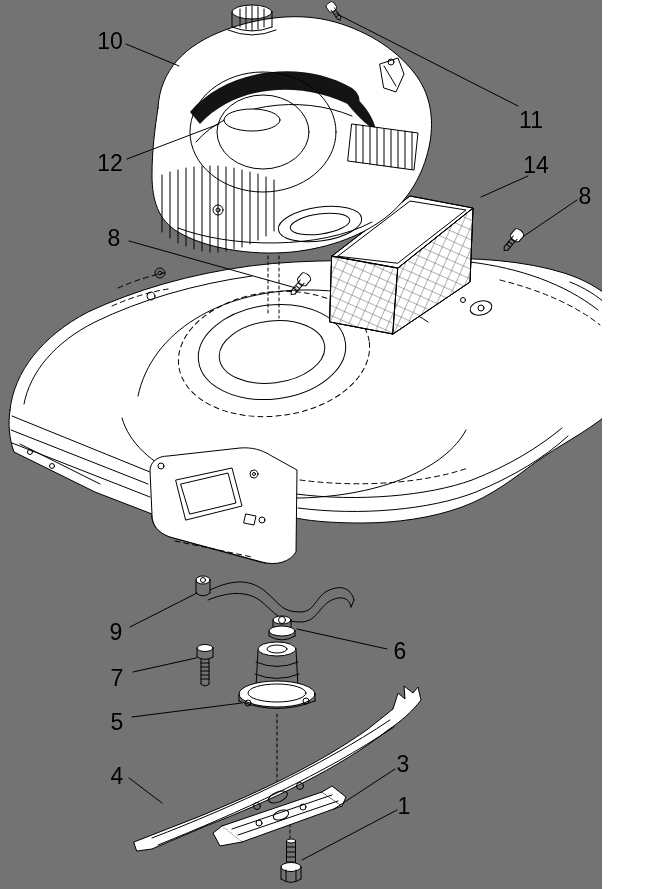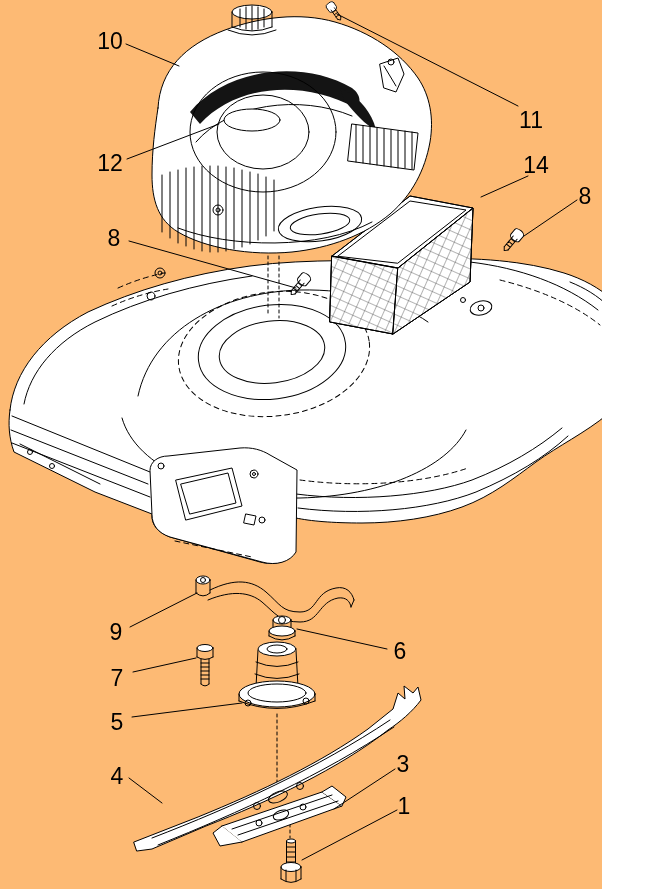--- a/index.html
+++ b/index.html
@@ -1,16 +1,16 @@
 <!DOCTYPE html>
 <html><head>
 <meta charset="utf-8">
 <style>
   html,body{margin:0;padding:0;background:#fff;}
-  .stage{position:relative;width:602px;height:889px;background:#fdba74;overflow:hidden;}
+  .stage{position:relative;width:602px;height:889px;background:#737373;overflow:hidden;}
   svg{position:absolute;left:0;top:0;}
   text.callout{font-family:"Liberation Sans",sans-serif;font-size:23px;fill:#000;}
 </style>
 </head>
 <body>
 
 <div class="stage">
 <svg width="651" height="889" viewBox="0 0 651 889" xmlns="http://www.w3.org/2000/svg" stroke="#000" fill="none" stroke-width="1" stroke-linecap="round" stroke-linejoin="round">
 
   <defs>

